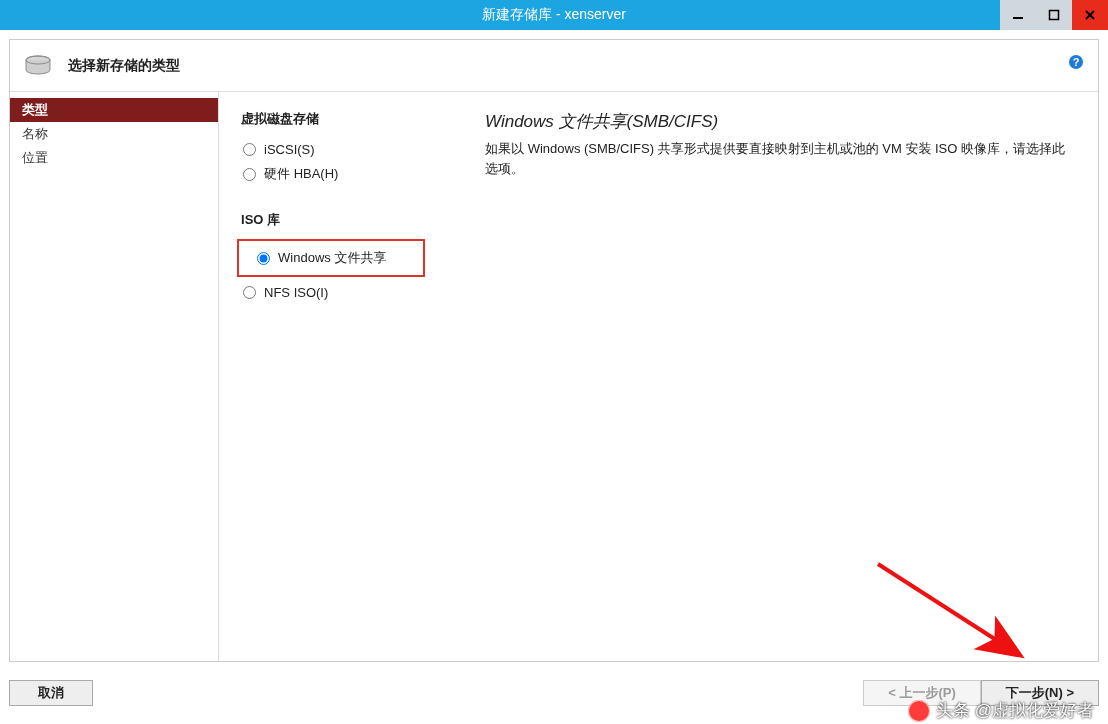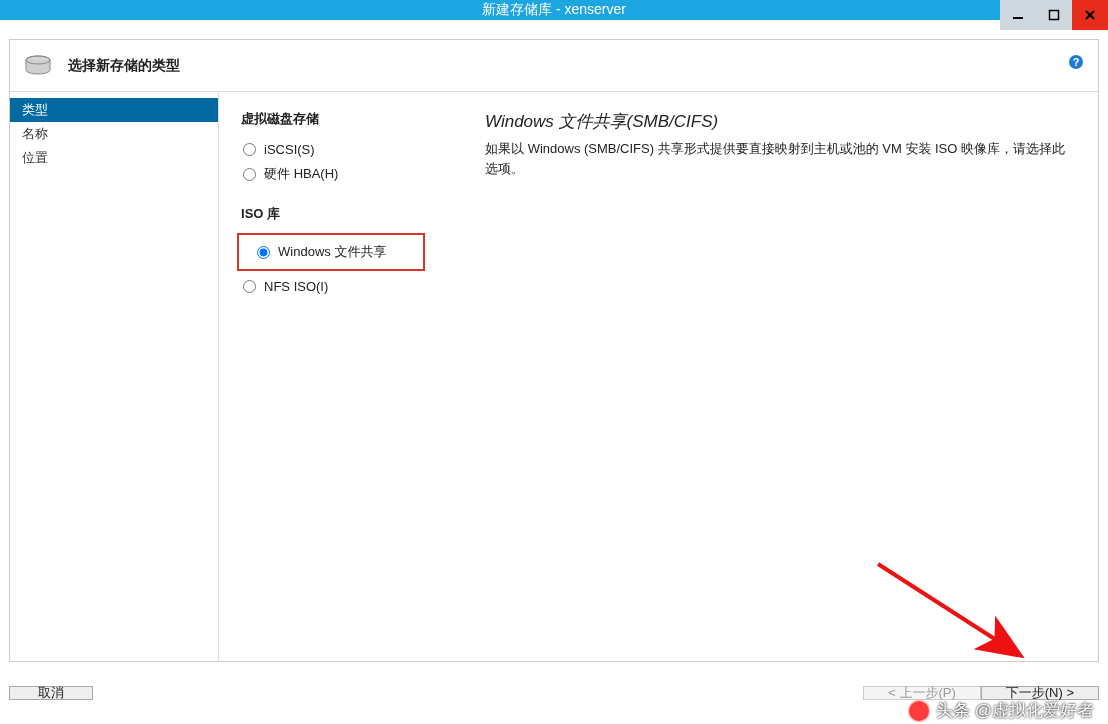--- a/index.html
+++ b/index.html
@@ -9,21 +9,21 @@
     height: 724px;
     font-family: "Microsoft YaHei", "Segoe UI", Arial, sans-serif;
     font-size: 13px;
     background: #fff;
     overflow: hidden;
     color: #222;
   }
 
   
   .titlebar {
-    height: 20px;
+    height: 30px;
     background: #1ca5e0;
     display: flex;
     align-items: center;
     position: relative;
     color: #fff;
     font-size: 14px;
   }
   .titlebar .title-text {
     position: absolute;
     left: 50%;
@@ -114,22 +114,23 @@
     flex-direction: column;
   }
   .nav-item {
     padding: 3px 12px;
     font-size: 13px;
     color: #333;
     cursor: pointer;
     white-space: nowrap;
   }
   .nav-item.selected {
-    background: #0369a1;
+    background: #7f1d1d;
     color: #fff;
+    font-weight: bold;
   }
   .brand {
     margin-top: auto;
     padding: 0 10px 12px 10px;
   }
   .brand-text {
     font-family: Arial, Helvetica, sans-serif;
     font-weight: bold;
     letter-spacing: 0.5px;
     font-size: 17px;
@@ -157,21 +158,21 @@
   .radio-row {
     display: flex;
     align-items: center;
     gap: 8px;
     padding: 4px 2px;
     font-size: 13px;
     color: #222;
     cursor: pointer;
   }
   .radio-row input { margin: 0; }
-  .iso-heading { margin-top: 18px; }
+  .iso-heading { margin-top: 24px; }
   .highlight-box {
     border: 2px solid #d8362a;
     padding: 4px 16px;
     margin: 4px -4px 4px -4px;
   }
 
   .desc-col {
     flex: 1 1 auto;
     min-width: 0;
   }
@@ -189,32 +190,33 @@
   
   .bottom-bar {
     position: absolute;
     left: 9px; right: 9px;
     bottom: 12px;
     height: 38px;
     display: flex;
     align-items: center;
   }
   .btn {
-    height: 14px;
+    height: 26px;
     min-width: 84px;
     padding: 0 24px;
     background: #eee;
     border: 1px solid #aaa;
     font-size: 13px;
     display: inline-flex;
     align-items: center;
     justify-content: center;
     cursor: pointer;
     user-select: none;
     box-sizing: border-box;
+    font-weight: bold;
   }
   .btn.disabled {
     color: #9a9a9a;
     background: #f5f5f5;
     border-color: #ccc;
     cursor: default;
   }
   .bottom-bar .left-buttons { display:flex; gap:8px; }
   .bottom-bar .right-buttons { margin-left:auto; display:flex; }
 

